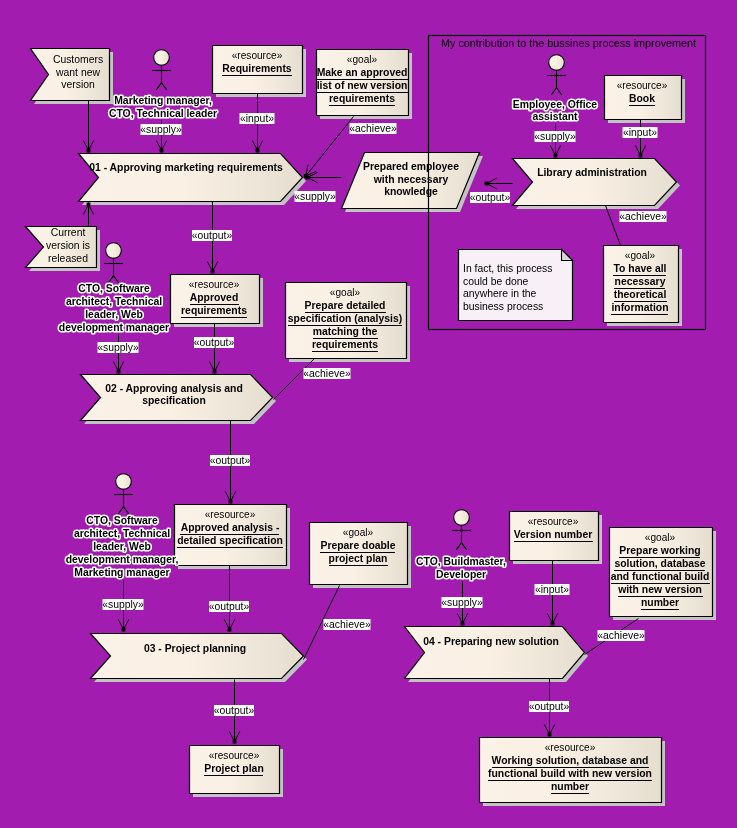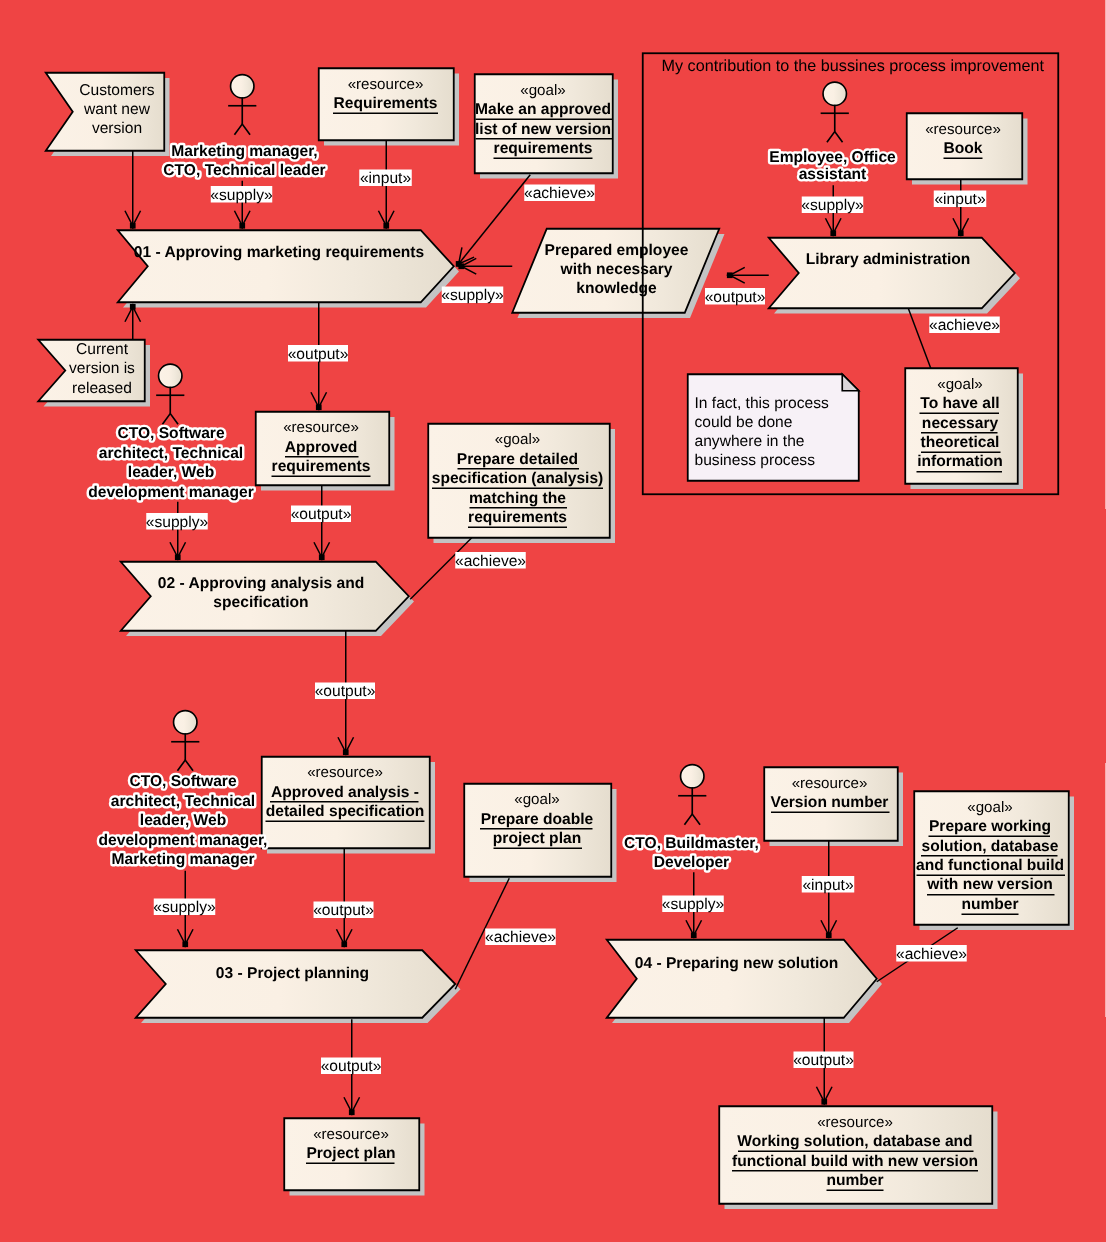--- a/index.html
+++ b/index.html
@@ -1,18 +1,18 @@
 <!DOCTYPE html>
 <html><head>
 <meta charset="utf-8">
 <title>Business process improvement activity diagram</title>
 <style>
   html,body{margin:0;padding:0;background:#ffffff;}
   body{width:737px;height:828px;overflow:hidden;font-family:"Liberation Sans",sans-serif;}
-  #stage{position:relative;width:737px;height:828px;background:#ef4444;}
+  #stage{position:relative;width:737px;height:828px;background:#a21caf;}
   svg#diagram{display:block;position:absolute;left:0;top:0;}
   .sh{fill:#C3C3C3;stroke:none;}
   text{font-family:"Liberation Sans",sans-serif;fill:#000;}
   .st{font-size:10.1px;}
   .nt{font-size:10.4px;}
   .el{font-size:10.4px;}
   .mask{paint-order:stroke;stroke:#fff;stroke-width:3.2px;stroke-linejoin:round;}
   .fr{font-size:10.8px;}
 </style>
 </head>

